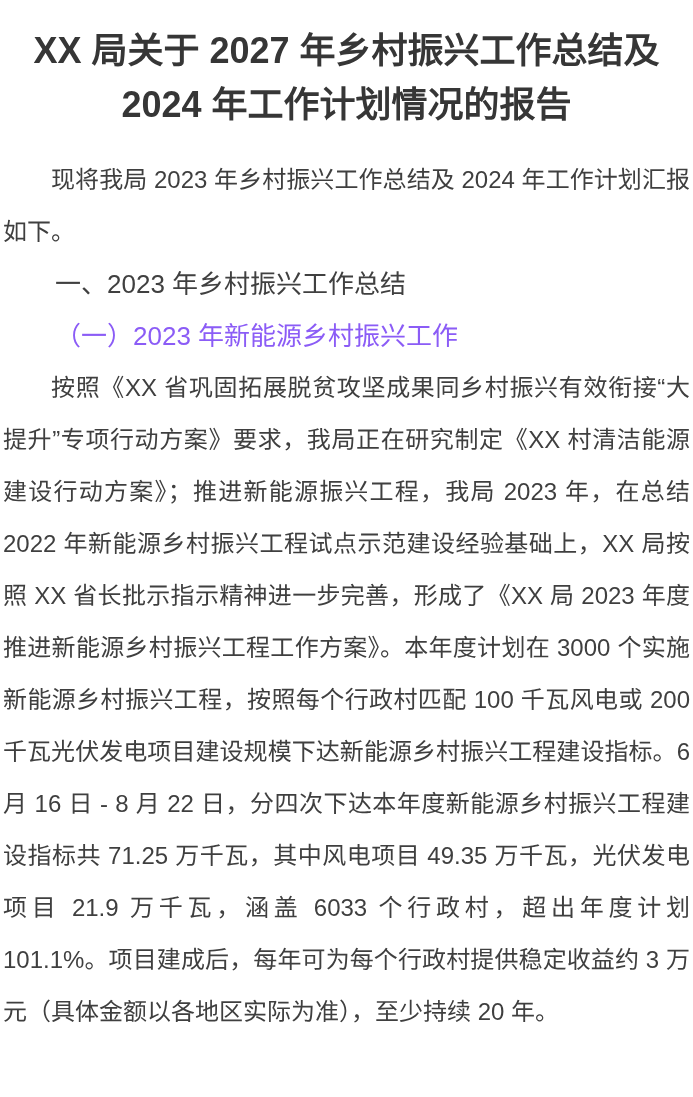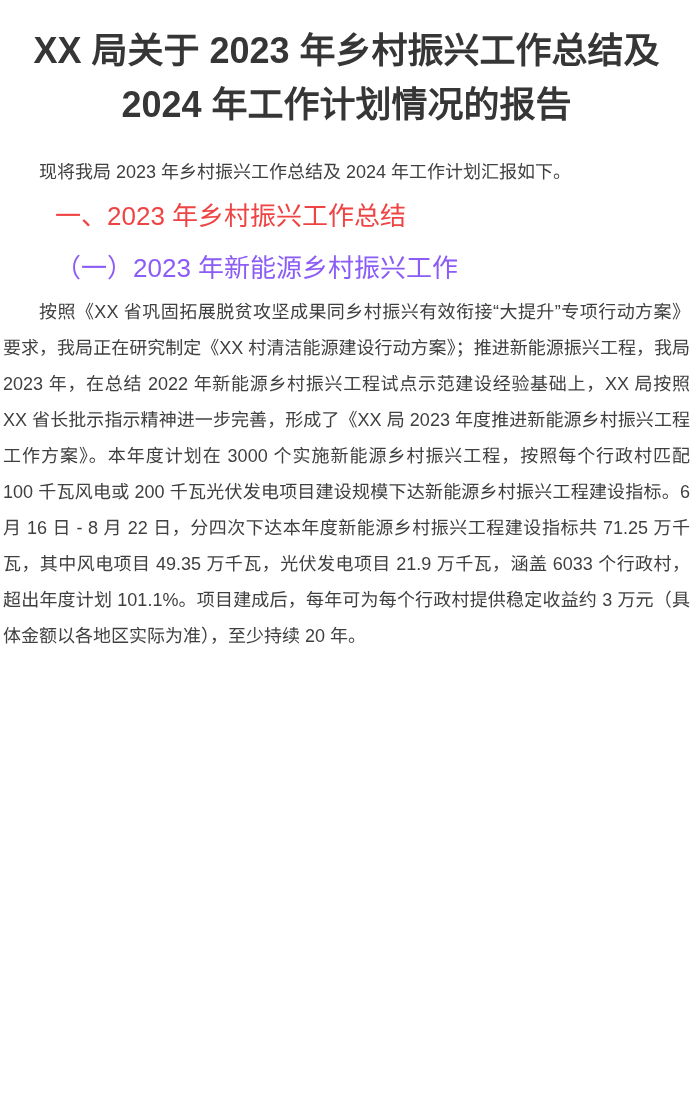--- a/index.html
+++ b/index.html
@@ -18,48 +18,48 @@
   .doc-title {
     margin: 10px 6px 22px 6px;
     font-size: 36px;
     line-height: 54px;
     font-weight: 700;
     text-align: center;
     color: #363636;
   }
   .para {
     margin: 0;
-    font-size: 18px;
-    line-height: 36px;
+    font-size: 24px;
+    line-height: 52px;
     text-align: justify;
     text-indent: 2em;
     letter-spacing: 0;
   }
   .heading-1 {
     margin: 0;
     font-size: 26px;
     line-height: 52px;
     font-weight: 400;
     text-indent: 2em;
-    color: #ef4444;
+    color: #404040;
   }
   .heading-2 {
     margin: 0;
     font-size: 26px;
     line-height: 52px;
     font-weight: 400;
     text-indent: 2em;
     color: #8b5cf6;
   }
 </style>
 </head>
 <body>
 
 <main class="doc">
-  <h1 class="doc-title">XX 局关于 2023 年乡村振兴工作总结及 2024 年工作计划情况的报告</h1>
+  <h1 class="doc-title">XX 局关于 2027 年乡村振兴工作总结及 2024 年工作计划情况的报告</h1>
 
   <p class="para">现将我局 2023 年乡村振兴工作总结及 2024 年工作计划汇报如下。</p>
 
   <h2 class="heading-1">一、2023 年乡村振兴工作总结</h2>
 
   <h3 class="heading-2">（一）2023 年新能源乡村振兴工作</h3>
 
   <p class="para">按照《XX 省巩固拓展脱贫攻坚成果同乡村振兴有效衔接“大提升”专项行动方案》要求，我局正在研究制定《XX 村清洁能源建设行动方案》；推进新能源振兴工程，我局 2023 年，在总结 2022 年新能源乡村振兴工程试点示范建设经验基础上，XX 局按照 XX 省长批示指示精神进一步完善，形成了《XX 局 2023 年度推进新能源乡村振兴工程工作方案》。本年度计划在 3000 个实施新能源乡村振兴工程，按照每个行政村匹配 100 千瓦风电或 200 千瓦光伏发电项目建设规模下达新能源乡村振兴工程建设指标。6 月 16 日 - 8 月 22 日，分四次下达本年度新能源乡村振兴工程建设指标共 71.25 万千瓦，其中风电项目 49.35 万千瓦，光伏发电项目 21.9 万千瓦，涵盖 6033 个行政村，超出年度计划 101.1%。项目建成后，每年可为每个行政村提供稳定收益约 3 万元（具体金额以各地区实际为准），至少持续 20 年。</p>
 </main>
 

